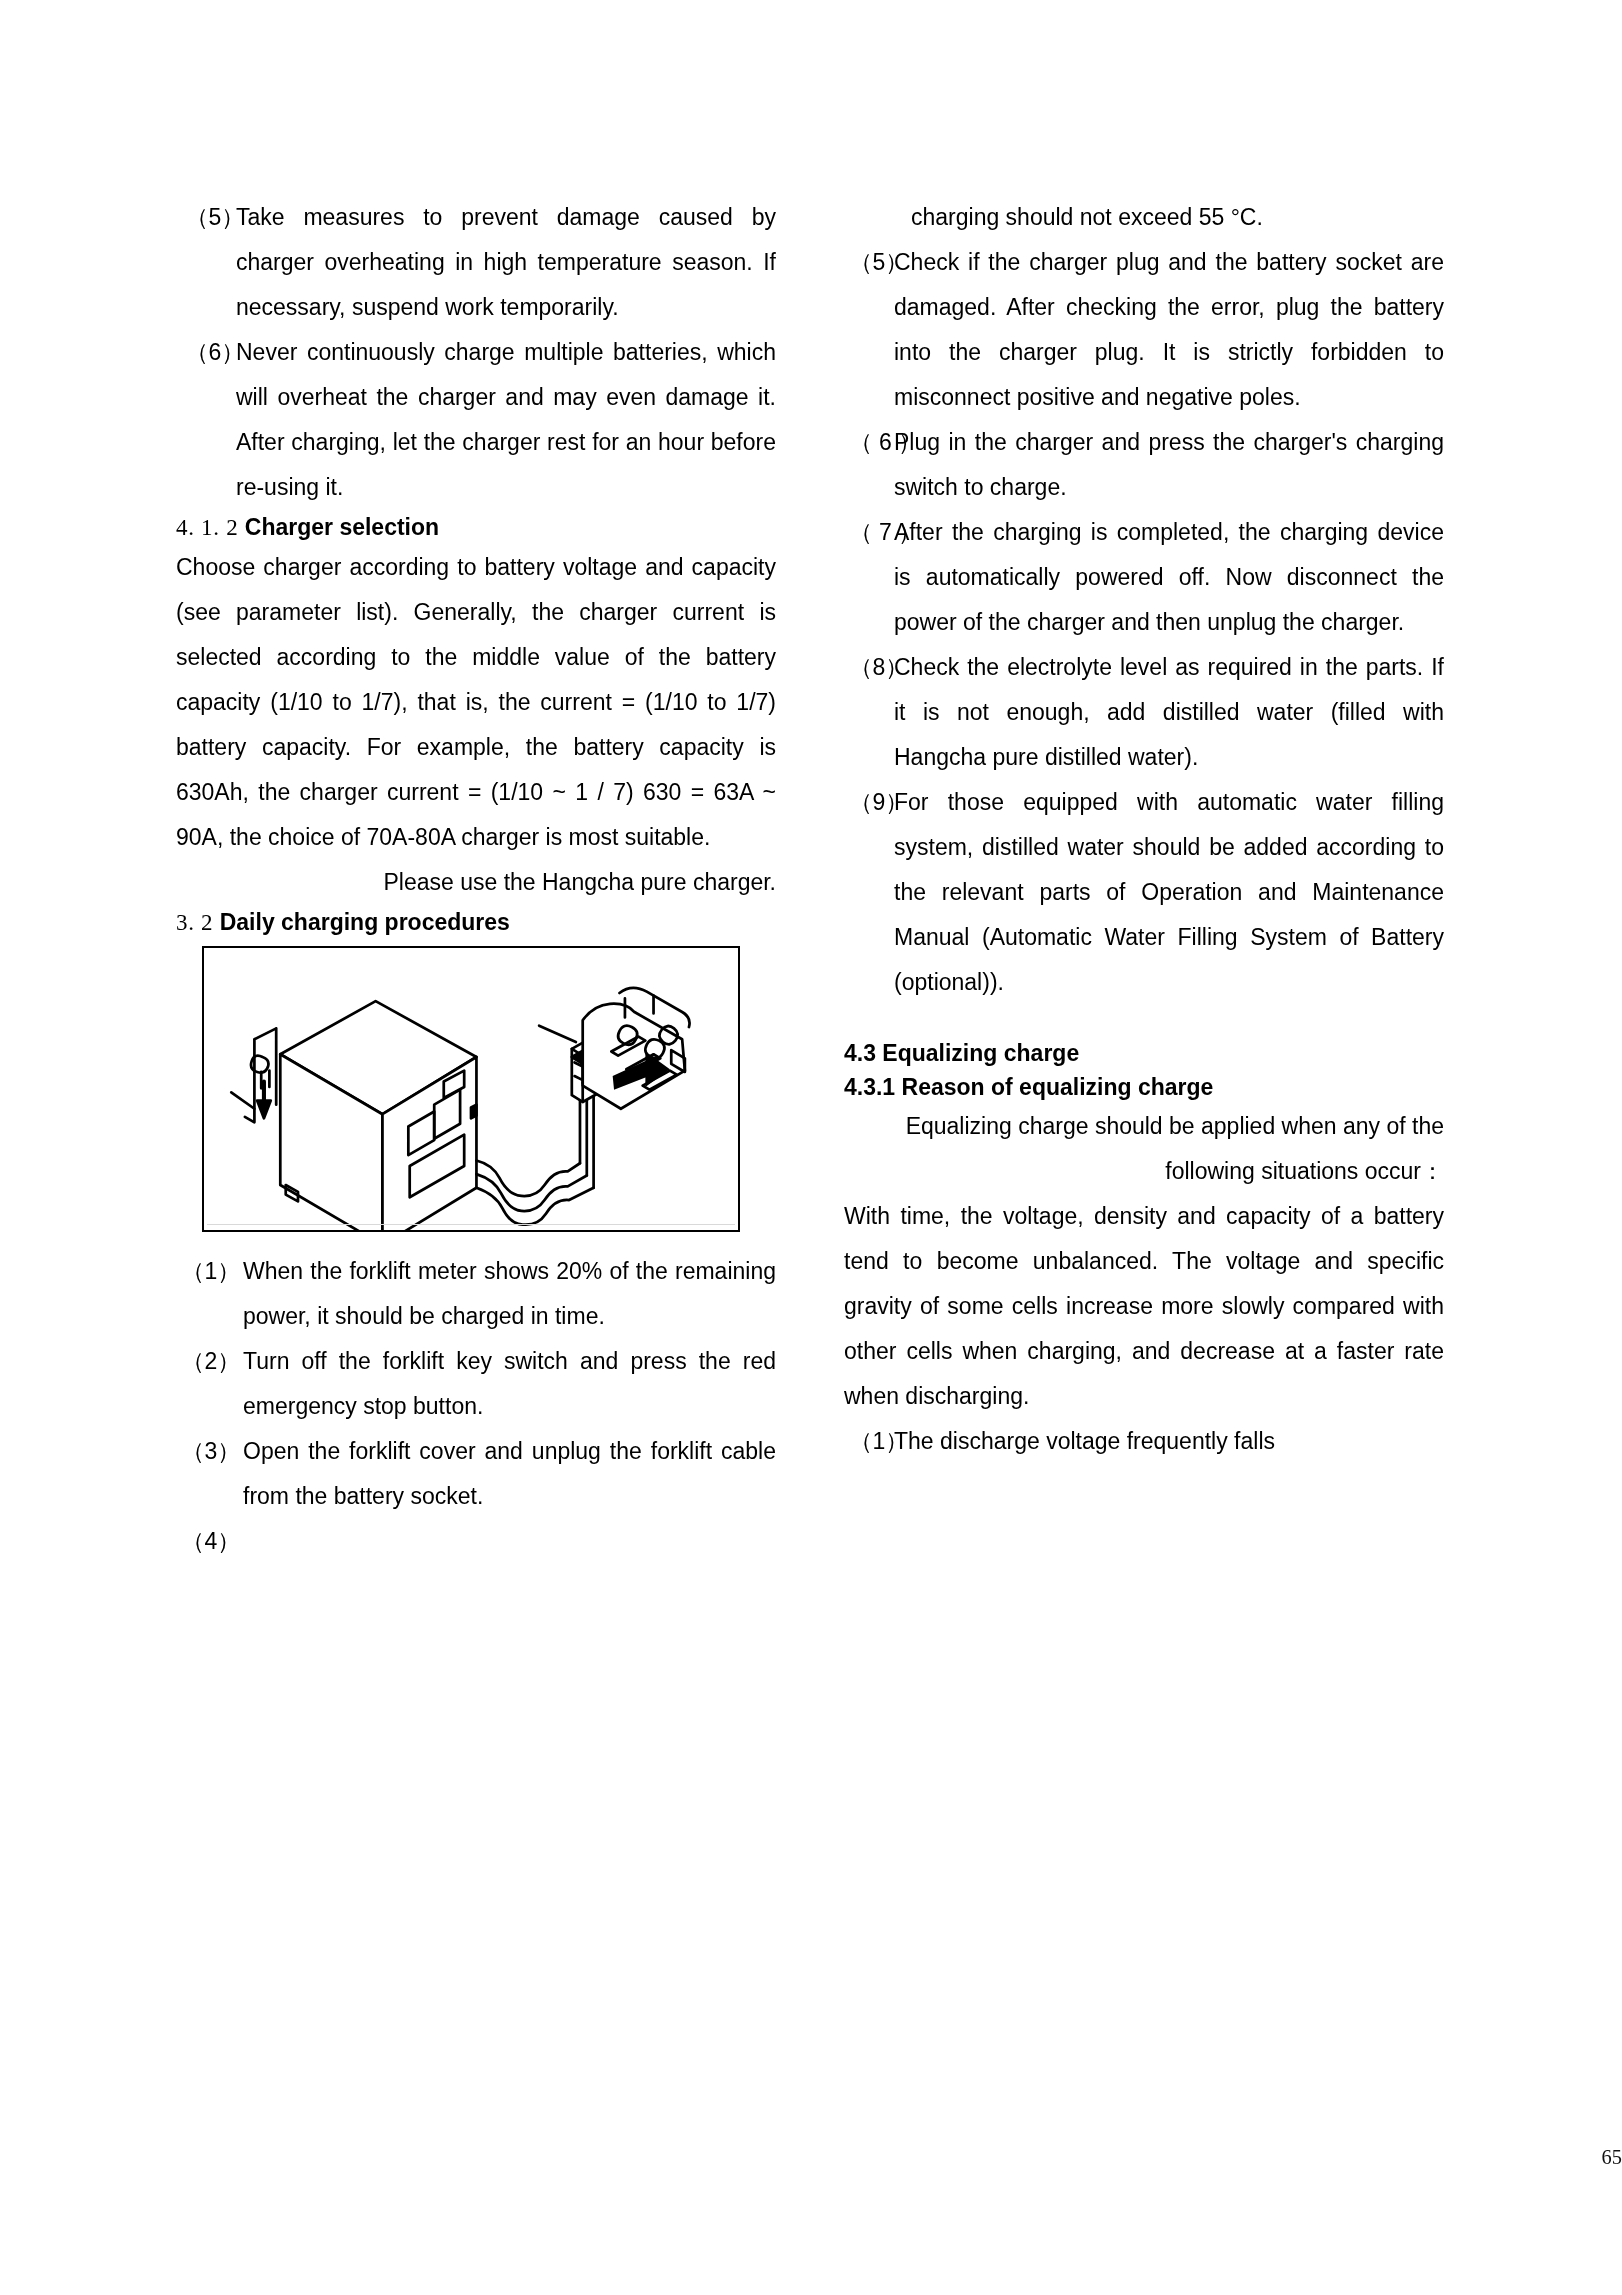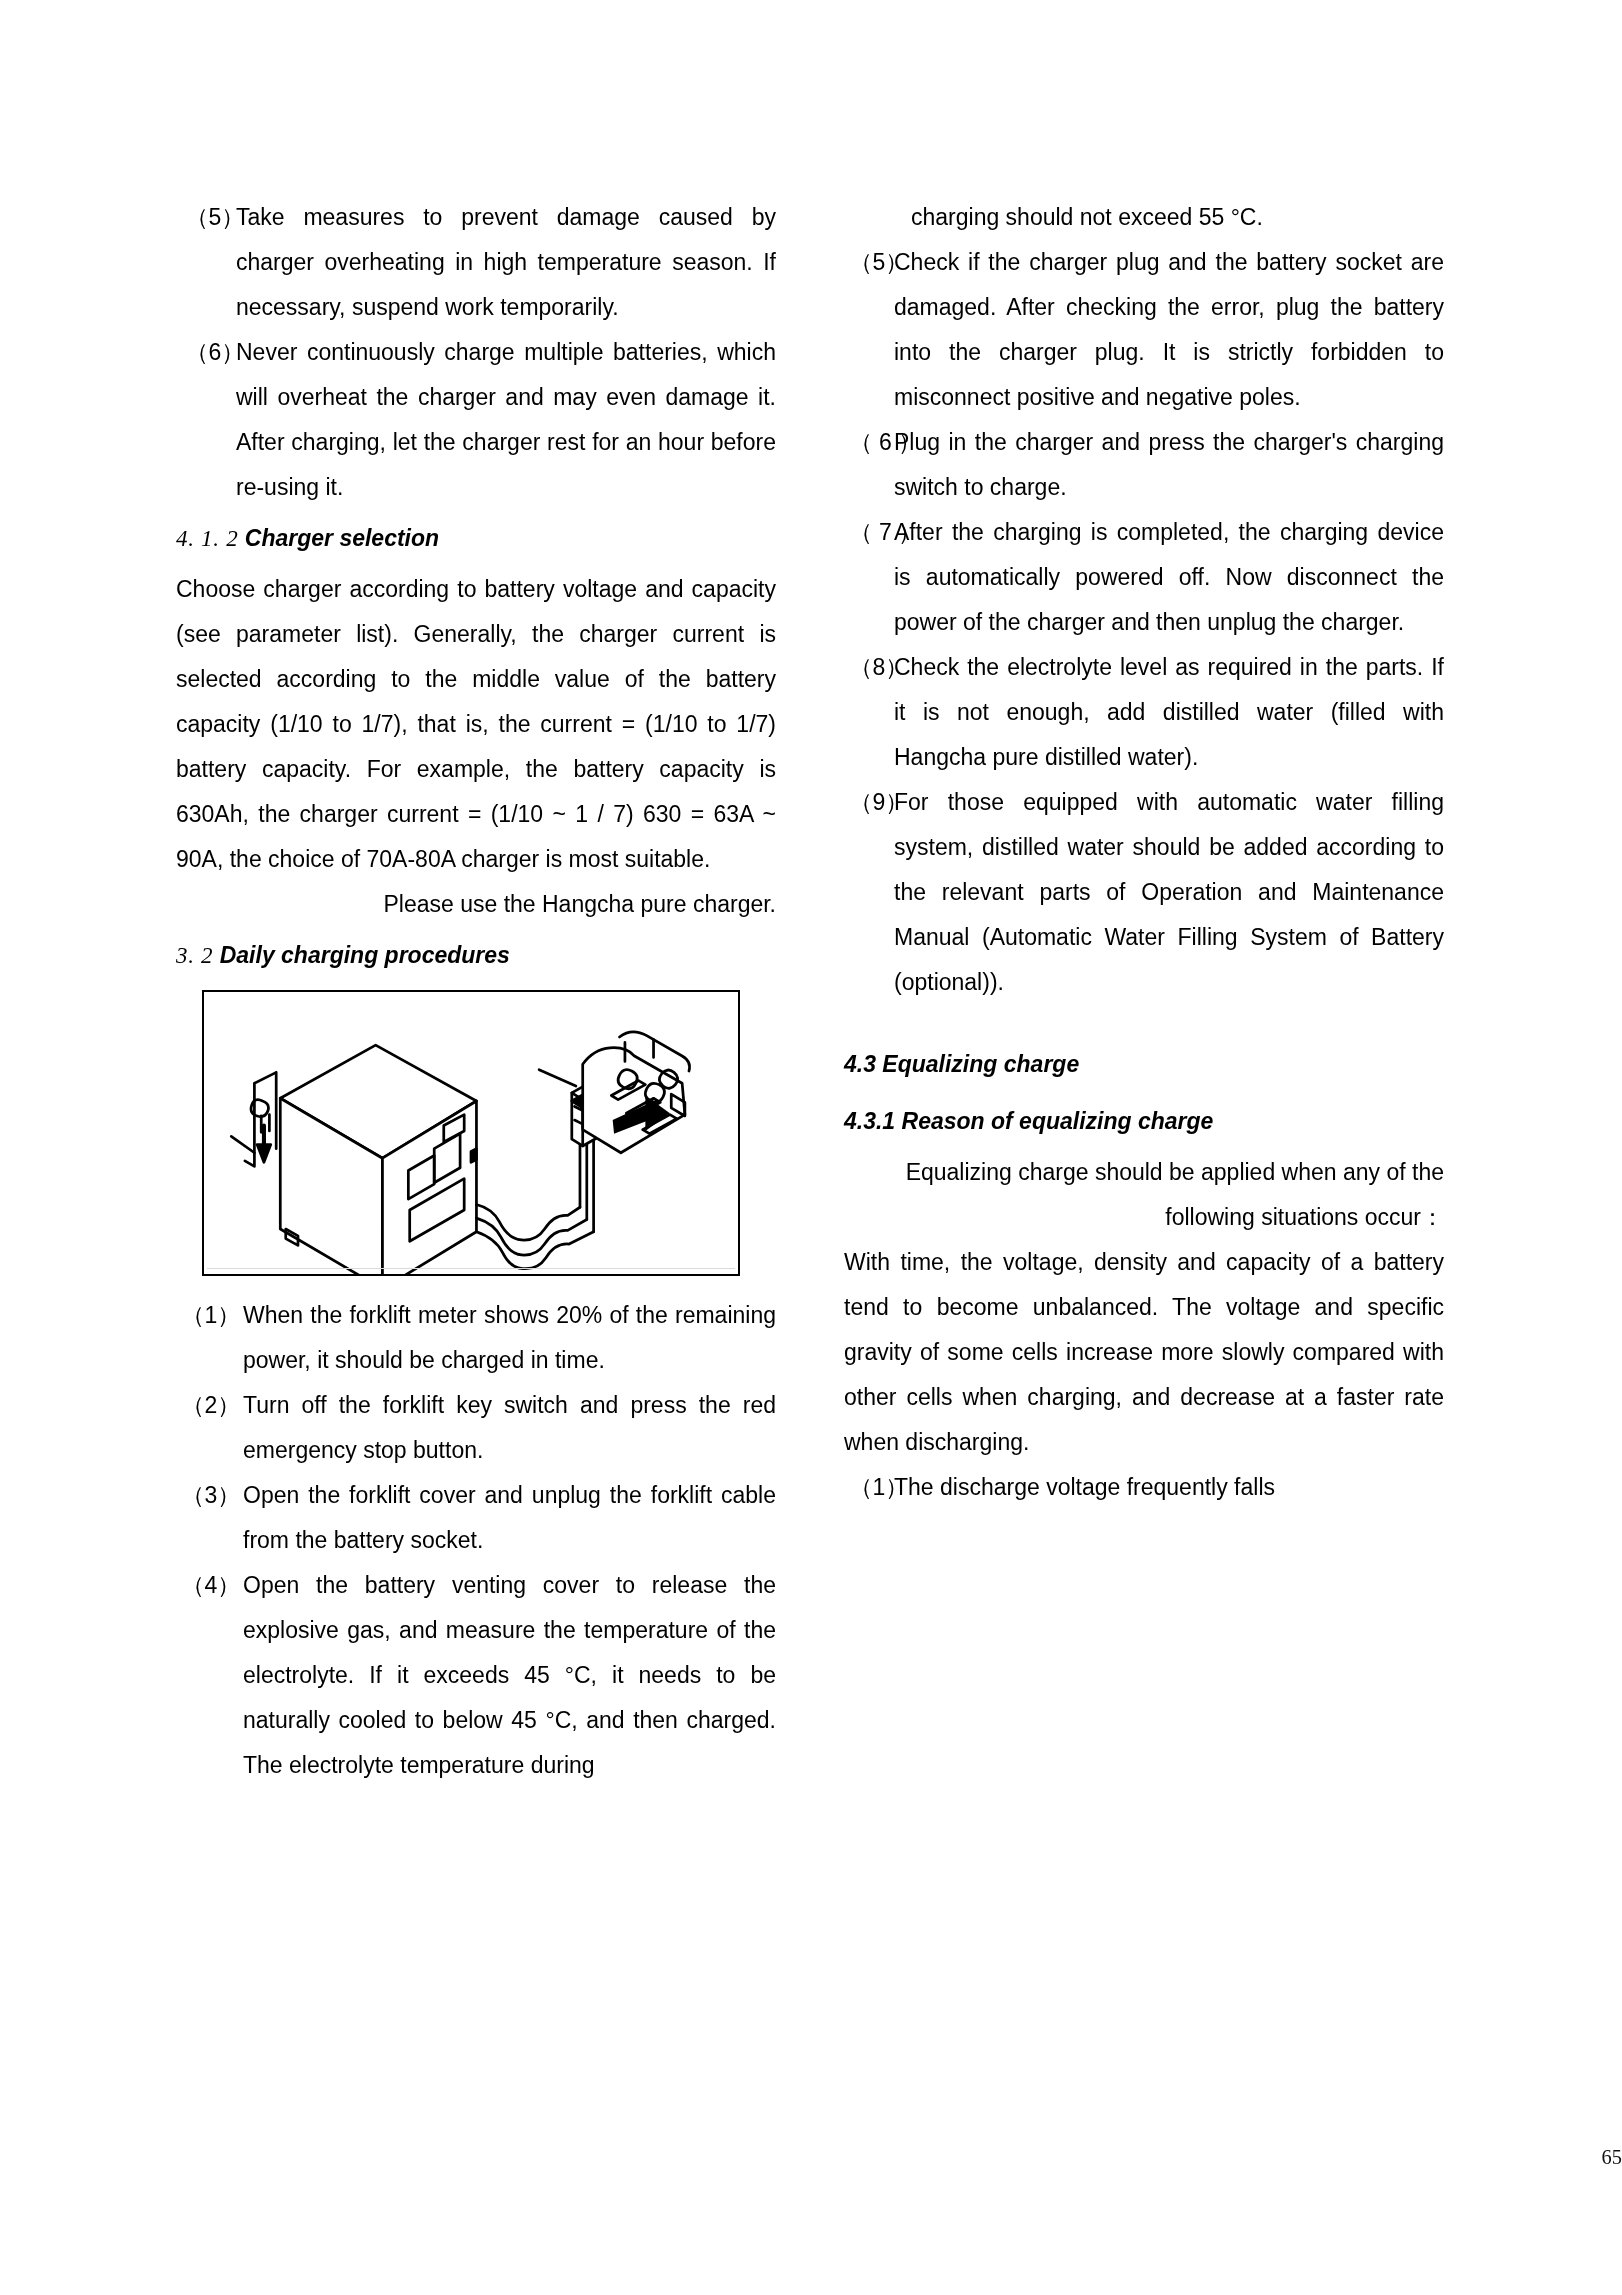--- a/index.html
+++ b/index.html
@@ -70,23 +70,22 @@
     text-align: justify;
     text-justify: inter-word;
   }
   .li.indent-a .marker { width: 60px; padding-left: 9.5px; box-sizing: border-box; }
   .li.indent-b .marker { width: 67px; padding-left: 5.5px; box-sizing: border-box; }
   .li.indent-c .marker { width: 82px; padding-left: 5.5px; box-sizing: border-box; }
   .li.indent-d .marker { width: 50px; padding-left: 5.5px; box-sizing: border-box; }
 
   .heading {
     font-size: 23px;
-    line-height: 57px;
+    line-height: 34px;
     font-weight: bold;
-    font-style: italic;
   }
   .heading .num {
     font-weight: normal;
     font-family: "Liberation Serif", serif;
     letter-spacing: 0.7px;
   }
   .heading .num-b {
     font-weight: bold;
   }
 
@@ -229,21 +228,20 @@
         <span class="body">Turn off the forklift key switch and press the red emergency stop button.</span>
       </div>
 
       <div class="li indent-b">
         <span class="marker">（3）</span>
         <span class="body">Open the forklift cover and unplug the forklift cable from the battery socket.</span>
       </div>
 
       <div class="li indent-b">
         <span class="marker">（4）</span>
-        <span class="body">Open the battery venting cover to release the explosive gas, and measure the temperature of the electrolyte. If it exceeds 45 °C, it needs to be naturally cooled to below 45 °C, and then charged. The electrolyte temperature during</span>
       </div>
 
     </div>
 
     <div class="col col-right">
 
       <div class="li indent-b">
         <span class="marker"></span>
         <span class="body nojust">charging should not exceed 55 °C.</span>
       </div>

